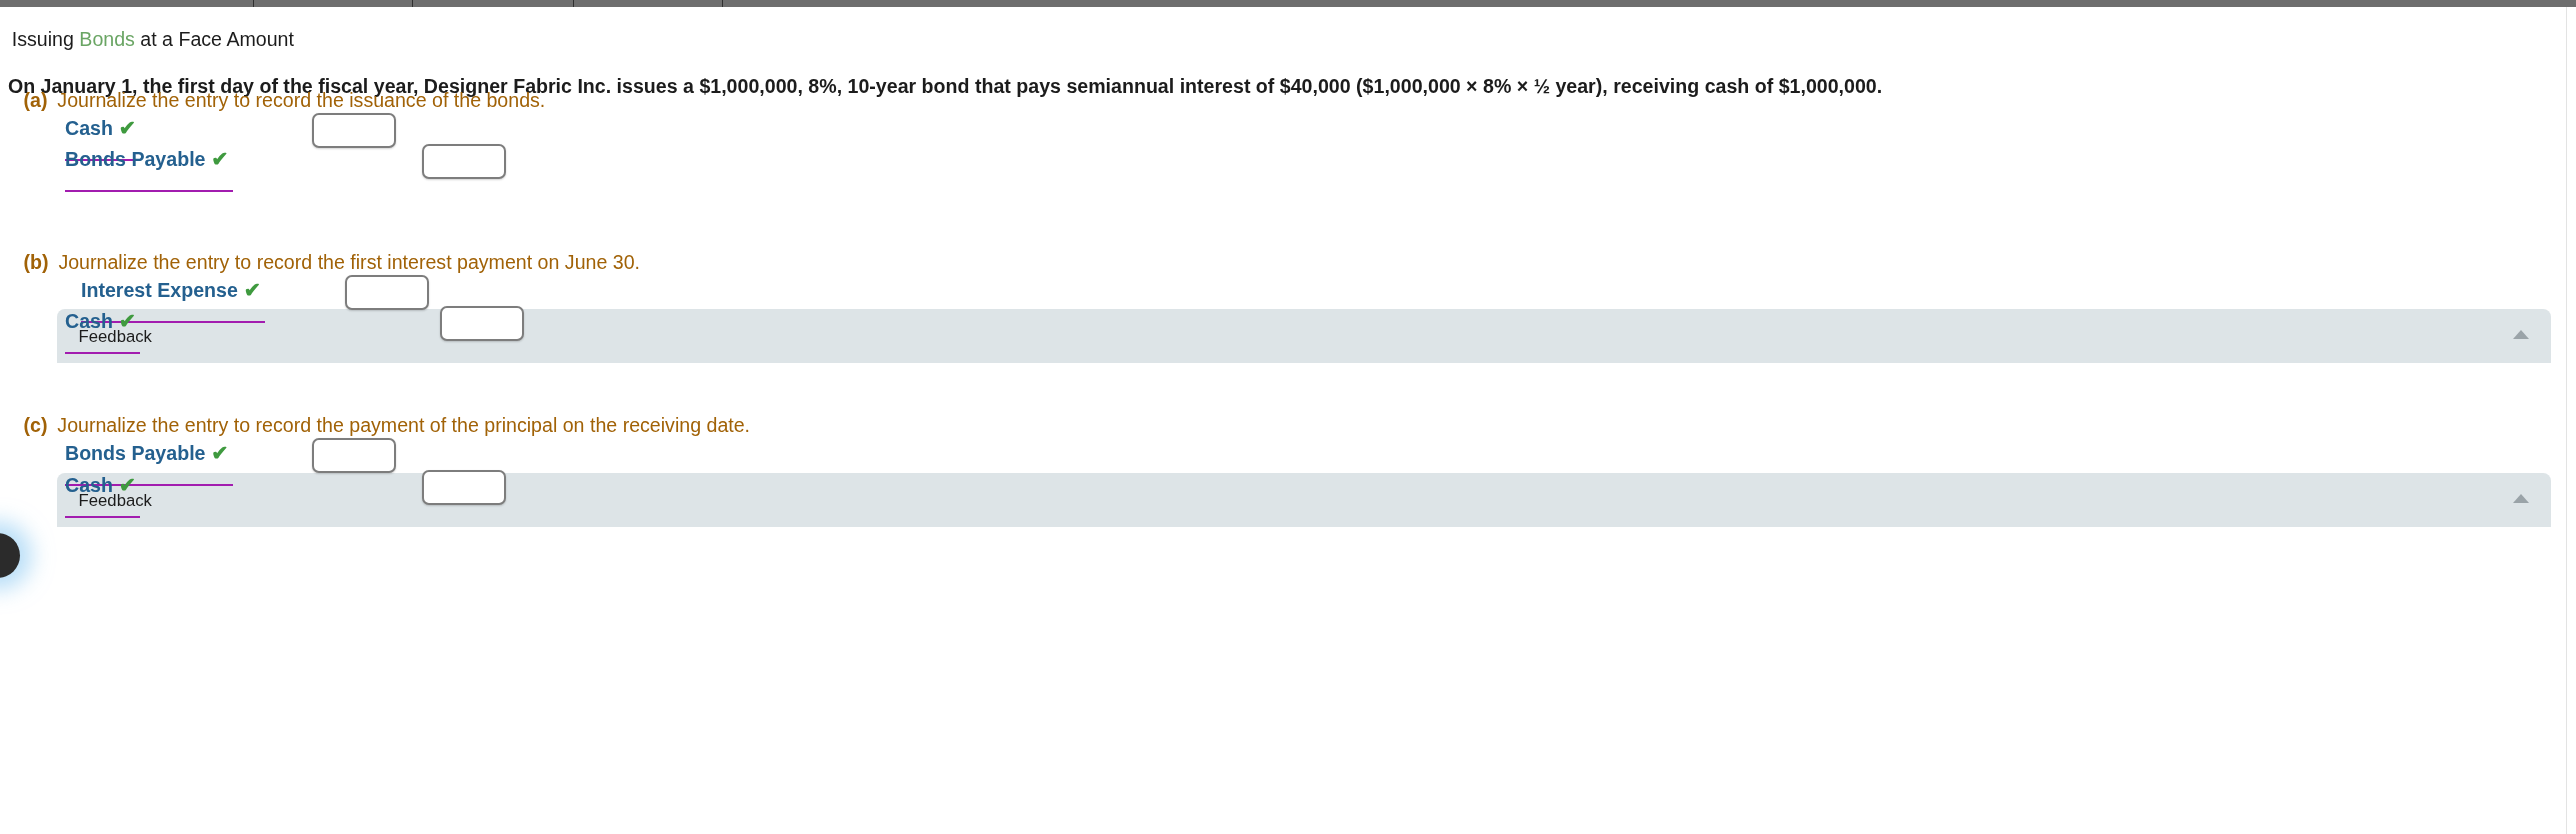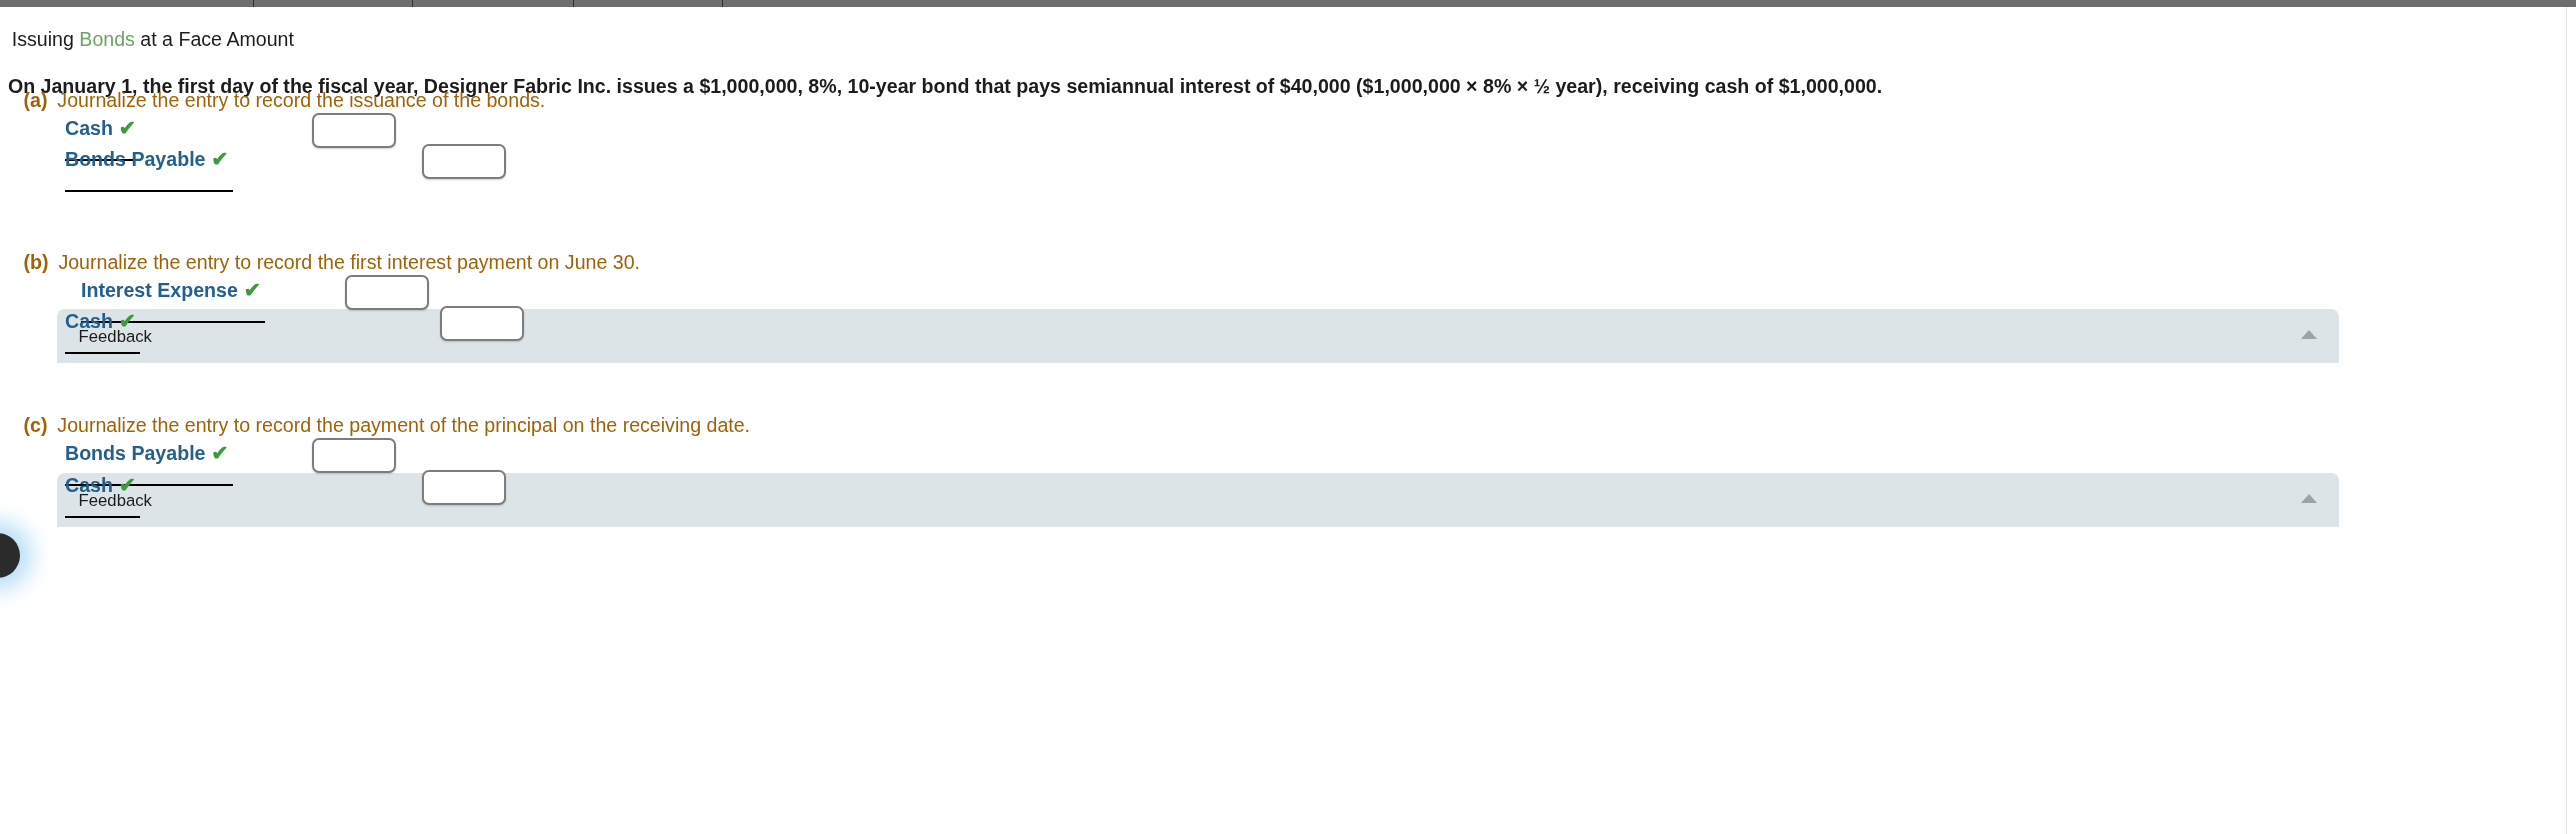--- a/index.html
+++ b/index.html
@@ -114,21 +114,21 @@
     height: 33px;
   }
   .acct {
     position: absolute;
     left: 0; top: 0;
     font-size: 19.6px;
     line-height: 25.5px;
     font-weight: bold;
     color: #24608f;
     white-space: nowrap;
-    border-bottom: 2px solid #000000;
+    border-bottom: 2px solid #a21caf;
     padding-bottom: 18px;
     padding-right: 3.9px;
     cursor: pointer;
   }
   .acct .check {
     color: #3f9a3f;
     font-size: 20.6px;
     font-weight: bold;
     margin-left: 5.9px;
     letter-spacing: 0;
@@ -147,21 +147,21 @@
     color: #1c1c1c;
     padding: 0 5.9px;
     outline: none;
     box-shadow: 0 1px 2px rgba(0,0,0,0.18);
   }
 
   
   .feedback {
     position: absolute;
     left: 57px;
-    width: 2282px;
+    width: 2494px;
     height: 54px;
     background: #dde4e7;
     border-radius: 7.9px 7.9px 0 0;
     cursor: pointer;
   }
   .feedback .fb-label {
     position: absolute;
     left: 21.6px;
     top: 17.7px;
     font-size: 16.7px;

